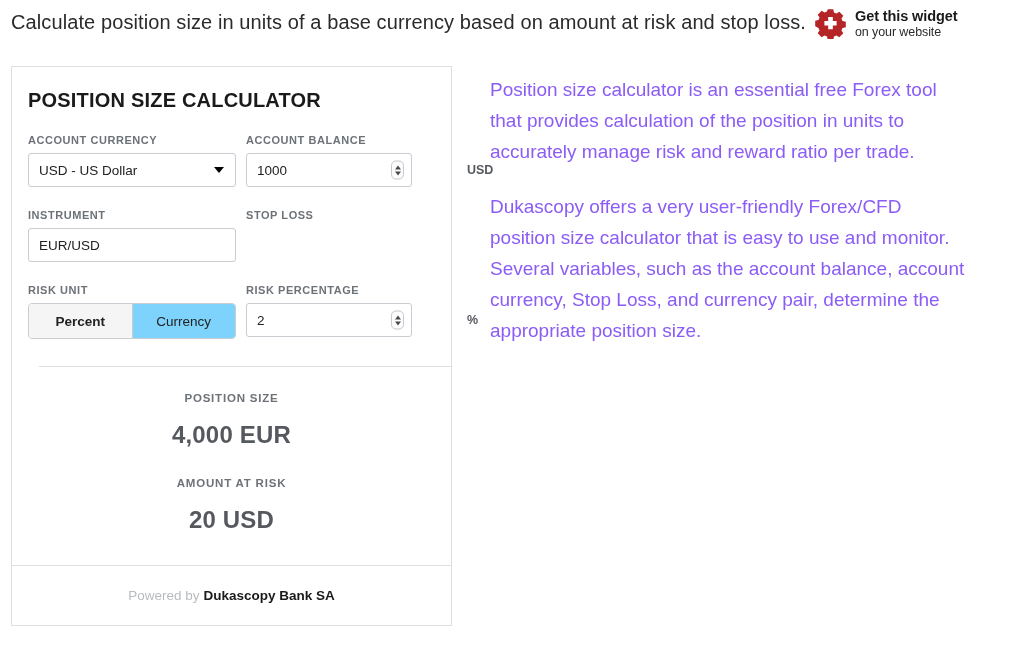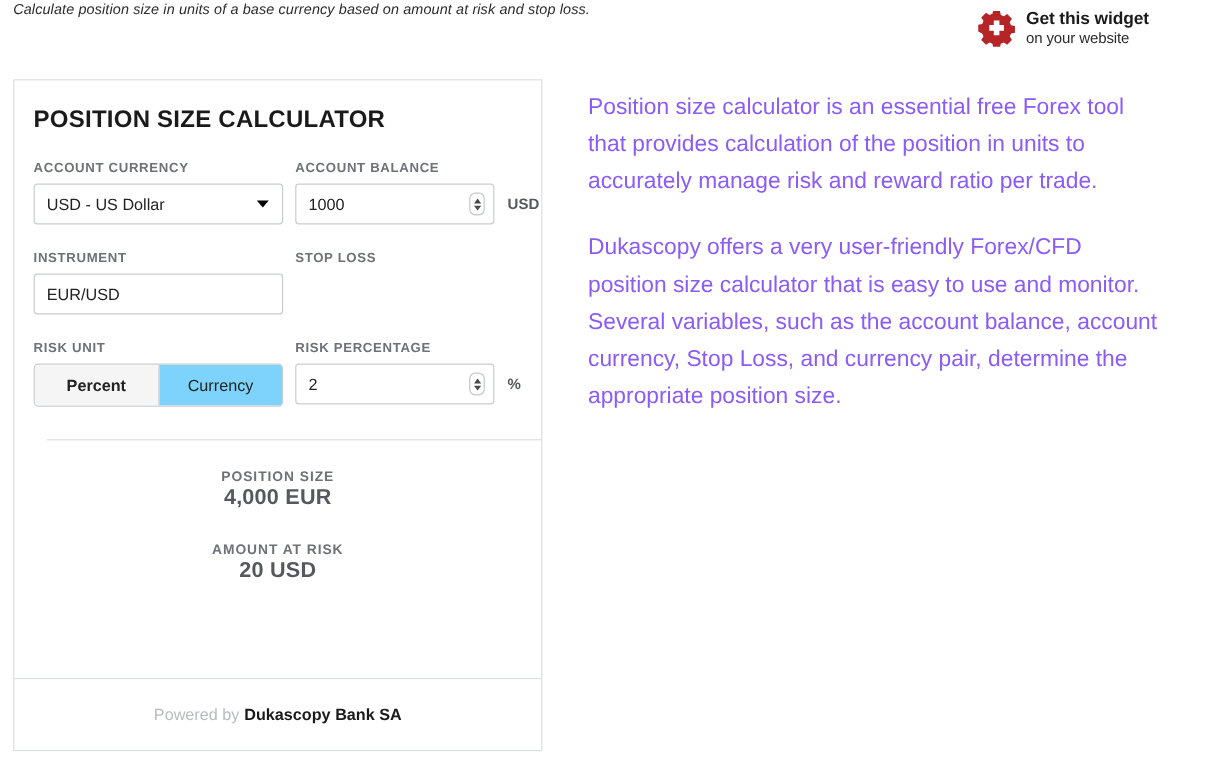--- a/index.html
+++ b/index.html
@@ -16,26 +16,25 @@
   
   .top-strip {
     position: absolute;
     left: 0; top: 0;
     width: 1018px;
     height: 50px;
   }
   .intro-text {
     position: absolute;
     left: 11px;
-    top: 1px;
-    font-size: 12px;
+    top: 11px;
+    font-size: 20px;
     color: #2b2b2b;
     letter-spacing: 0.1px;
     white-space: nowrap;
-    font-style: italic;
   }
   .widget-badge {
     position: absolute;
     left: 815px;
     top: 7px;
     display: flex;
     align-items: center;
     gap: 9px;
   }
   .gear-icon {
@@ -139,21 +138,21 @@
     border: 1px solid #c9ccd1;
     border-radius: 3px;
     background: #fff;
     font-family: "Liberation Sans", sans-serif;
     font-size: 13.5px;
     color: #222;
     padding: 0 26px 0 10px;
     outline: none;
   }
   .txt-input.plain { padding-right: 10px; }
-  .num-wrap { display: flex; align-items: center; }
+  .num-wrap { display: flex; align-items: center; gap: 44px; }
   .spinner {
     position: absolute;
     right: 8px;
     top: 50%;
     transform: translateY(-50%);
     width: 13px;
     height: 19px;
     border: 1px solid #c4c7cc;
     border-radius: 5px;
     background: #fdfdfd;
@@ -220,23 +219,24 @@
     text-align: center;
   }
   .result-label {
     font-size: 11.5px;
     font-weight: bold;
     color: #6d7278;
     letter-spacing: 0.8px;
     text-transform: uppercase;
   }
   .result-value {
-    font-size: 18px;
+    font-size: 24px;
     font-weight: bold;
     color: #55595e;
+    margin-top: 17px;
     letter-spacing: 0.2px;
   }
   .result-block-2 { margin-top: 28px; }
 
   .calc-footer {
     position: absolute;
     left: 0;
     bottom: 0;
     width: 439px;
     height: 60px;

